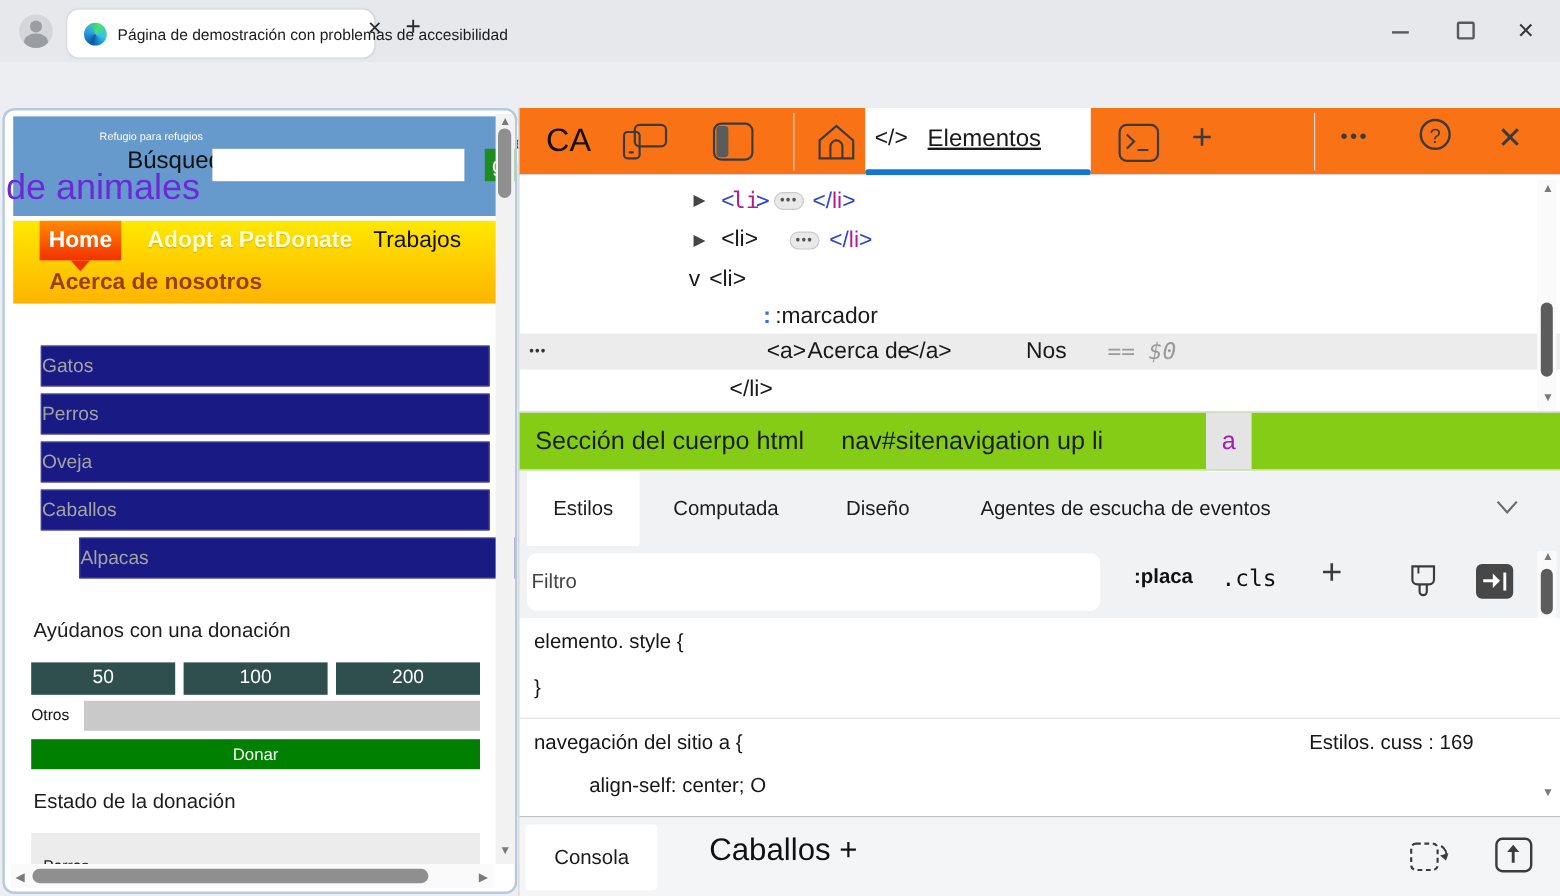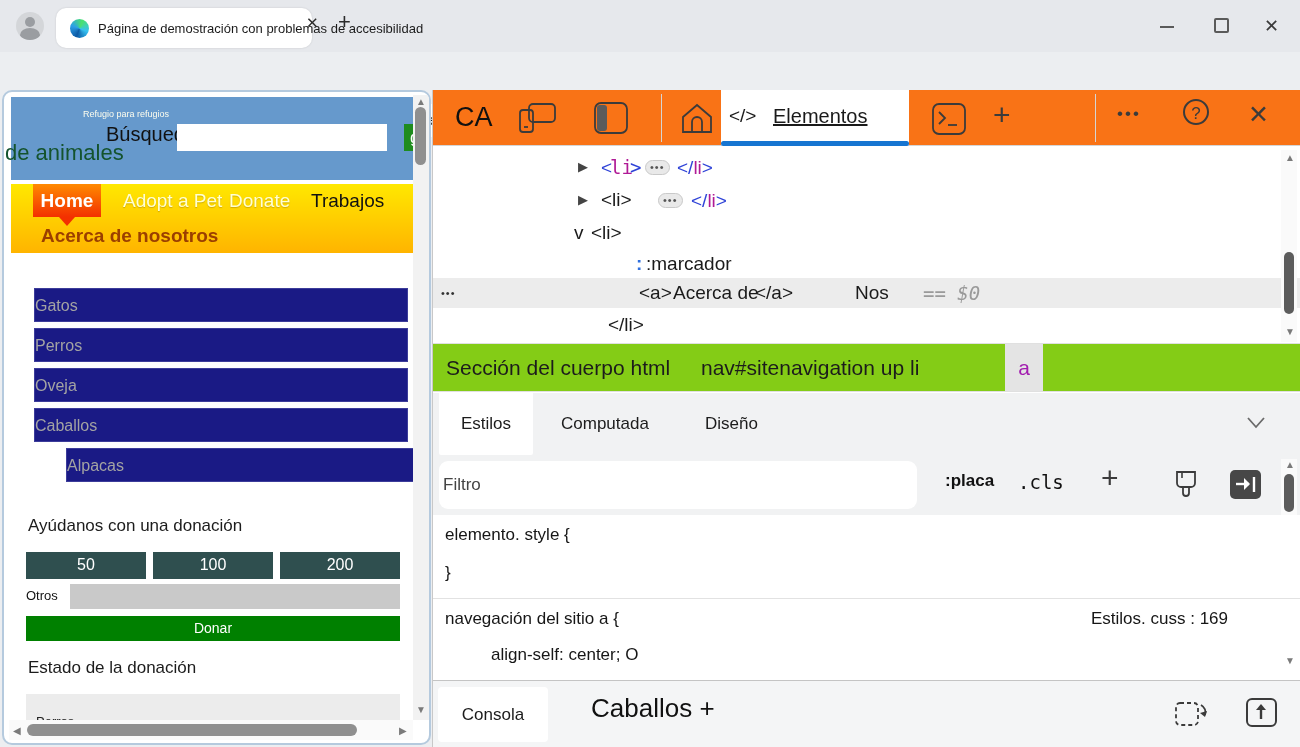--- a/index.html
+++ b/index.html
@@ -30,25 +30,25 @@
   .url{position:absolute;left:52px;top:7px;font-size:15px;color:#202020;white-space:nowrap;}
   .addr-more{position:absolute;left:1248px;top:57px;font-size:15px;letter-spacing:2px;color:#333;}
 
   
   .page-frame{position:absolute;left:2px;top:90px;width:429px;height:655px;background:#fff;border:2px solid #b5cade;border-radius:10px;overflow:hidden;}
   .pg-header{position:absolute;left:7px;top:5px;width:407px;height:83px;background:#6699cc;}
   .pg-sitelabel{position:absolute;left:72px;top:12px;font-size:9px;color:#fdfdee;}
   .pg-searchlabel{position:absolute;left:95px;top:26px;font-size:20px;color:#111;}
   .pg-searchinput{position:absolute;left:166px;top:27px;width:210px;height:27px;background:#fff;border:none;outline:none;font-size:15px;padding:0 6px;}
   .pg-gobtn{position:absolute;left:393px;top:27px;width:30px;height:27px;background:#1e8c1e;color:#fff;font-size:17px;padding-left:6px;line-height:27px;}
-  .pg-heading{position:absolute;left:1px;top:48px;font-size:22px;color:#14532d;white-space:nowrap;}
+  .pg-heading{position:absolute;left:1px;top:48px;font-size:30px;color:#6d28d9;white-space:nowrap;}
   .pg-nav{position:absolute;left:7px;top:92px;width:407px;height:69px;background:linear-gradient(#ffe800,#ffb400);}
   .pg-home{position:absolute;left:22px;top:0;width:68px;height:33px;background:linear-gradient(#ff8a00,#f33000);color:#fff;font-size:19px;font-weight:bold;text-align:center;line-height:33px;}
   .pg-home:after{content:"";position:absolute;left:26px;top:33px;border-left:8px solid transparent;border-right:8px solid transparent;border-top:9px solid #f33000;}
-  .pg-navitem{position:absolute;top:6px;font-size:19px;font-weight:normal;color:#ffffd2;text-shadow:0 1px 1px rgba(120,90,0,.35);}
+  .pg-navitem{position:absolute;top:6px;font-size:19px;font-weight:bold;color:#ffffd2;text-shadow:0 1px 1px rgba(120,90,0,.35);}
   .pg-navitem.dark{color:#111;text-shadow:none;font-weight:normal;}
   .pg-nav2{position:absolute;left:30px;top:41px;font-size:19px;font-weight:bold;color:#9b3f00;}
   .animal-btn{position:absolute;left:30px;width:374px;height:34px;background:#1a1a85;border:1px solid #3c3c9a;color:#a3a3a3;font-size:16px;line-height:33px;padding-left:0;}
   .pg-h2{position:absolute;left:24px;font-size:17px;color:#1c1c1c;}
   .don-btn{position:absolute;top:460px;width:120px;height:27px;background:#2f4f4f;color:#fff;font-size:16px;text-align:center;line-height:26px;}
   .pg-otros{position:absolute;left:22px;top:496px;font-size:13px;color:#111;}
   .pg-otros-input{position:absolute;left:66px;top:492px;width:330px;height:25px;background:#c9c9c9;border:none;}
   .pg-donar{position:absolute;left:22px;top:524px;width:374px;height:25px;background:#008000;color:#fff;font-size:14px;text-align:center;line-height:25px;}
   .pg-status-bar{position:absolute;left:22px;top:602px;width:374px;height:38px;background:#ececec;font-size:13px;color:#222;line-height:56px;padding-left:10px;}
   .vsb{position:absolute;left:409px;top:3px;width:16px;height:625px;background:#f2f2f2;}
@@ -251,20 +251,21 @@
     <div class="crumbs">
       <span class="crumb" style="left:13px;">Sección del cuerpo html</span>
       <span class="crumb" style="left:268px;">nav#sitenavigation up li</span>
       <span class="crumb-chip">a</span>
     </div>
 
     <div class="style-tabs">
       <span class="stab active" style="left:6px;">Estilos</span>
       <span class="stab" style="left:128px;">Computada</span>
       <span class="stab" style="left:272px;">Diseño</span>
+      <span class="stab" style="left:384px;">Agentes de escucha de eventos</span>
       <svg class="abs" style="left:812px;top:22px;" width="22" height="16">
         <polyline points="3,3 11,12 19,3" fill="none" stroke="#6a6a6a" stroke-width="1.8"></polyline>
       </svg>
     </div>
 
     <div class="filter-row">
       <input class="filter-input" placeholder="Filtro" style="">
       <span class="ftxt" style="left:512px;font-weight:bold;">:placa</span>
       <span class="ftxt mono" style="left:585px;font-size:19px;">.cls</span>
       <span class="ftxt" style="left:668px;top:6px;font-size:30px;font-weight:300;color:#3b3b3b;">+</span>

